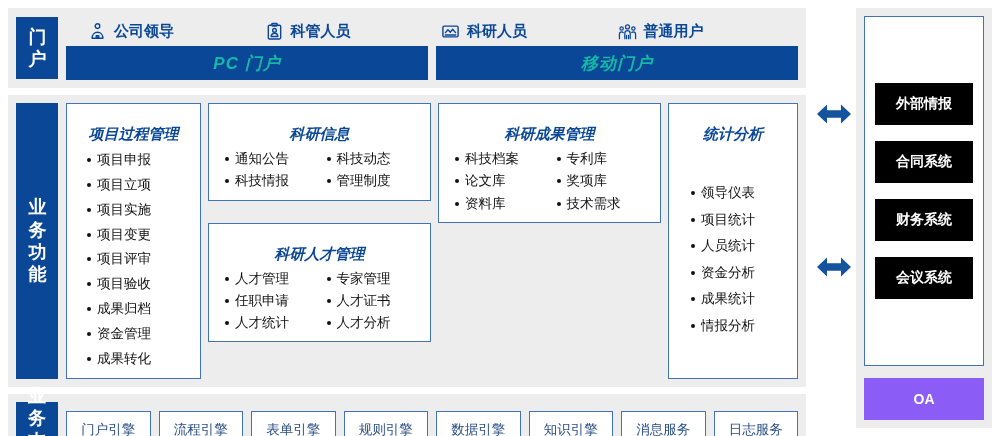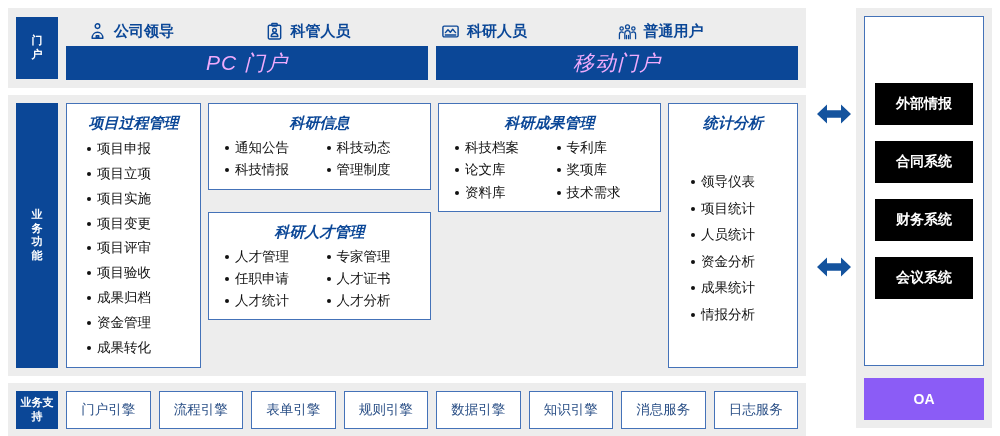--- a/index.html
+++ b/index.html
@@ -52,21 +52,21 @@
   
   .vlabel {
     background: #0b4797;
     color: #ffffff;
     flex: 0 0 auto;
     width: 42px;
     display: flex;
     align-items: center;
     justify-content: center;
     font-weight: bold;
-    font-size: 11px;
+    font-size: 18px;
     letter-spacing: 0;
     line-height: 1.24;
     text-align: center;
     box-sizing: border-box;
   }
   .vlabel .chars {
     writing-mode: horizontal-tb;
     white-space: normal;
     word-break: break-all;
     width: 17px;
@@ -114,26 +114,26 @@
 
   #portal-bar-row {
     display: flex;
     flex-direction: row;
     gap: 8px;
     height: 34px;
   }
   .portal-bar {
     flex: 1 1 0;
     background: #0b4797;
-    color: #f0abfc;
-    display: flex;
-    align-items: center;
-    justify-content: center;
-    font-size: 21px;
-    font-weight: normal;
+    color: #14b8a6;
+    display: flex;
+    align-items: center;
+    justify-content: center;
+    font-size: 17px;
+    font-weight: bold;
     font-style: italic;
     letter-spacing: 1px;
   }
 
   
   #func-inner {
     flex: 1 1 auto;
     margin-left: 8px;
     display: flex;
     flex-direction: row;
@@ -144,21 +144,21 @@
   #func-col-3 { flex: 1 1 0; display: flex; flex-direction: column; gap: 7px; }
   #func-col-4 { flex: 0 0 130px; display: flex; }
 
   .card {
     background: #ffffff;
     border: 1px solid #4472b8;
     box-sizing: border-box;
     display: flex;
     flex-direction: column;
     width: 100%;
-    padding: 10px 6px 8px 6px;
+    padding: 21px 6px 8px 6px;
   }
   .card-title {
     color: #0b4797;
     font-weight: bold;
     font-style: italic;
     font-size: 15px;
     text-align: center;
     margin-bottom: 6px;
     line-height: 1.2;
   }

